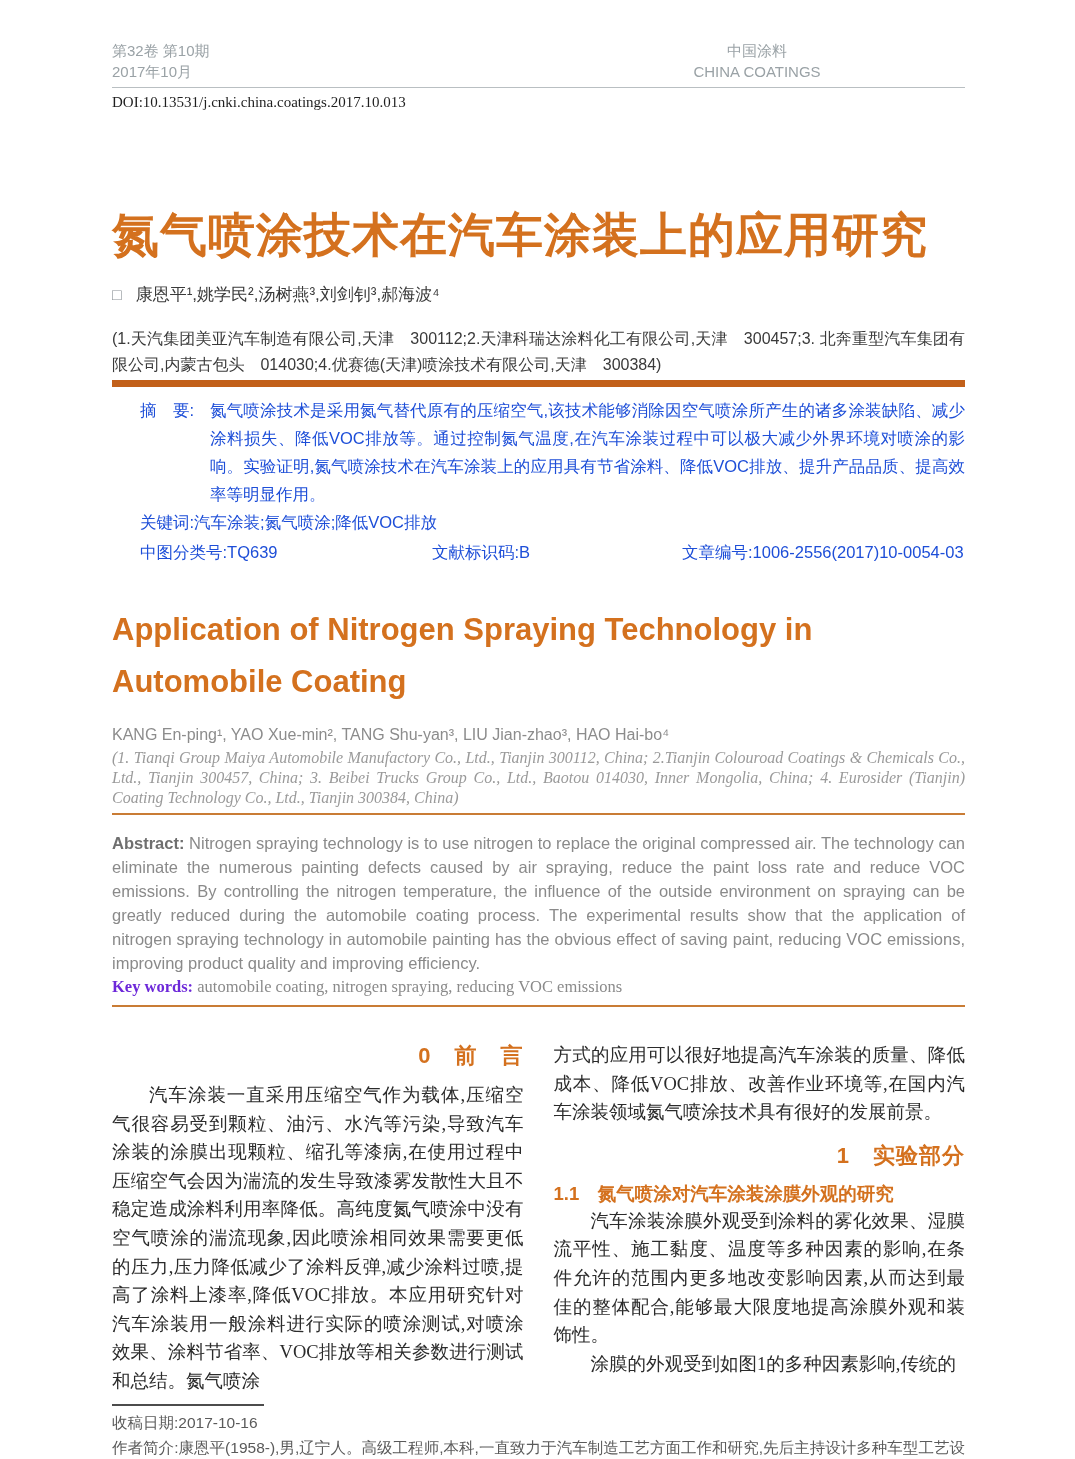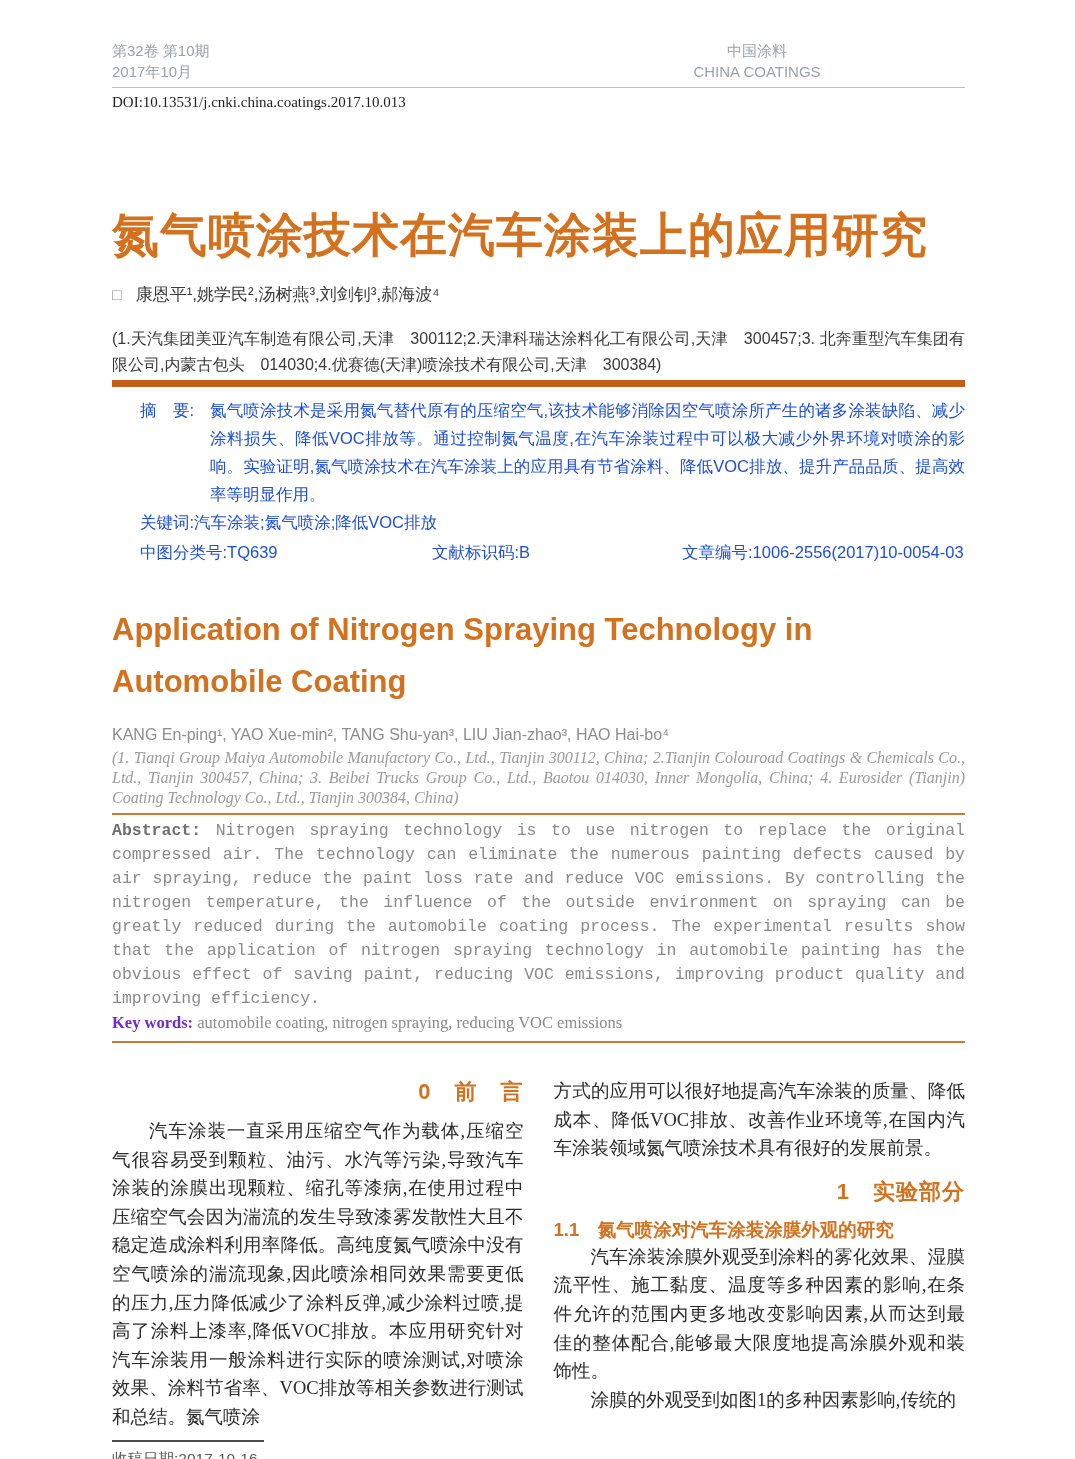--- a/index.html
+++ b/index.html
@@ -31,22 +31,22 @@
   .kw-row{line-height:28px;}
   .clc-row{margin-top:2px;line-height:28px;display:flex;}
   .clc-row .i1{width:292px;}
   .clc-row .i2{width:250px;}
   
   .title-en{margin:38px 0 0 0;font-size:31px;line-height:52px;font-weight:bold;color:#D4711E;}
   .authors-en{margin-top:16px;font-size:16px;line-height:22px;color:#8c8c8c;}
   .affil-en{margin-top:2px;font-size:16px;line-height:20px;color:#9a9a9a;font-style:italic;
             font-family:"Liberation Serif","DejaVu Serif",serif;text-align:justify;}
   .thin-rule{margin-top:5px;height:2px;background:#C97C35;}
-  .abs-en{margin-top:4px;font-size:16.5px;line-height:24px;color:#8a8a8a;text-align:justify;
-          font-family:Liberation Mono, monospace;}
+  .abs-en{margin-top:16px;font-size:16.5px;line-height:24px;color:#8a8a8a;text-align:justify;
+          font-family:Liberation Sans, sans-serif;}
   .abs-en b{color:#6f6f6f;}
   .kw-en{font-size:16.5px;line-height:24px;color:#8a8a8a;
          font-family:"Liberation Serif","DejaVu Serif",serif;}
   .kw-en b{color:#6d28d9;text-align:center;}
   .thin-rule.second{margin-top:6px;}
   
   .columns{margin-top:34px;display:flex;gap:30px;}
   .col{flex:1;min-width:0;}
   .sec-h1{margin:0;font-size:22px;line-height:30px;font-weight:bold;color:#D4711E;letter-spacing:1px;text-align:right;}
   .sec-h1.left{margin-bottom:10px;}

